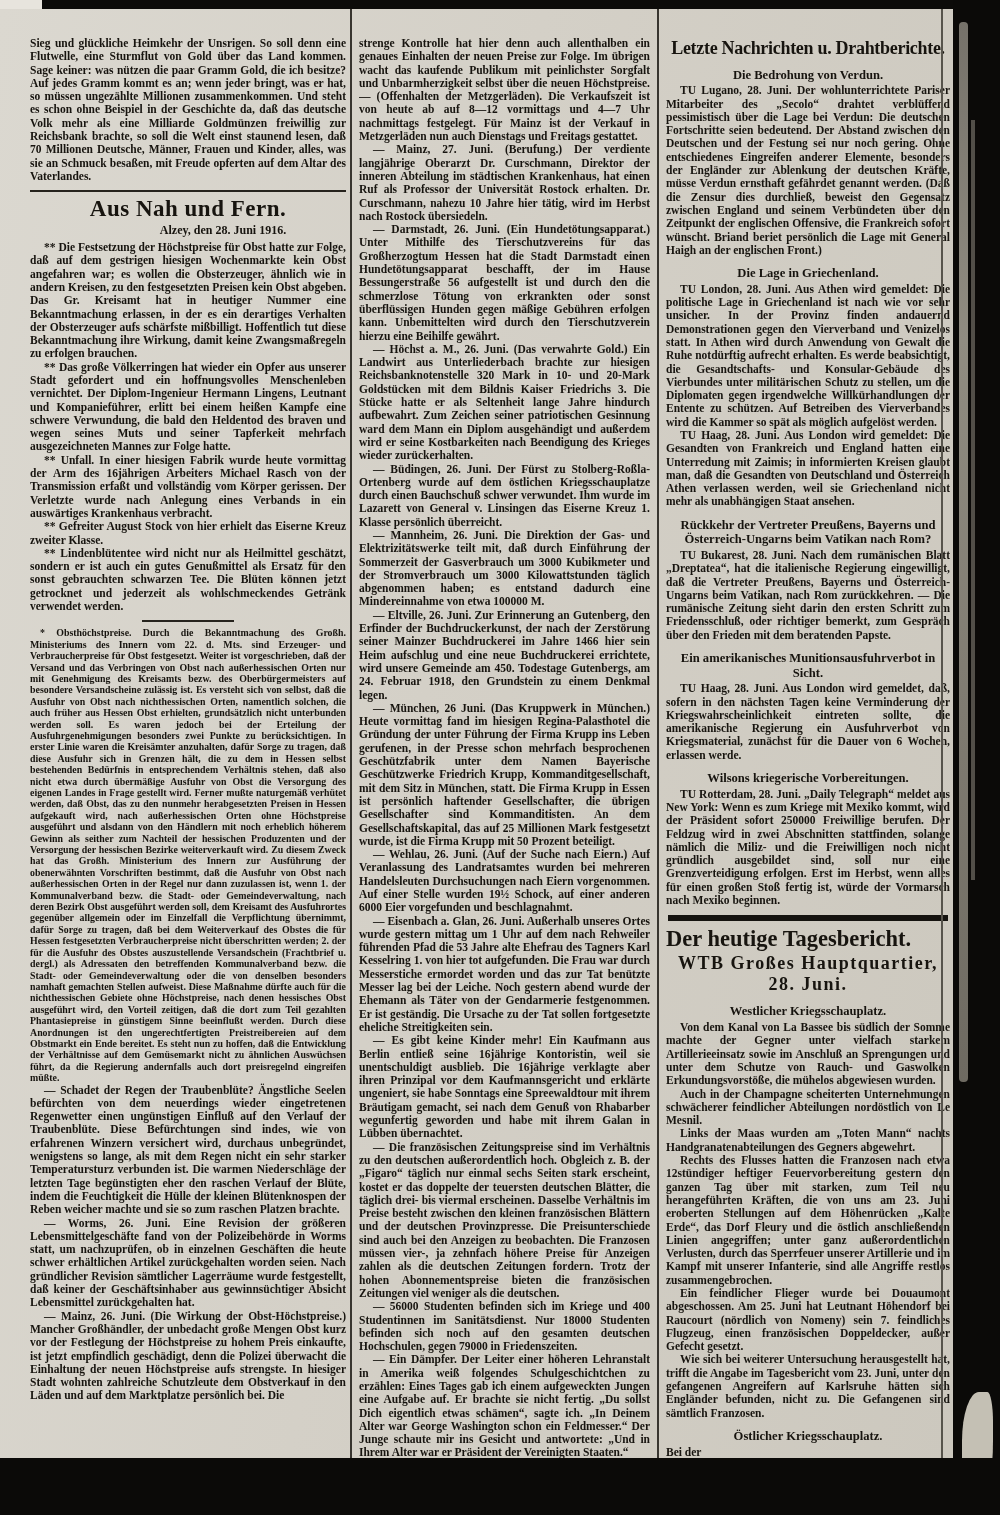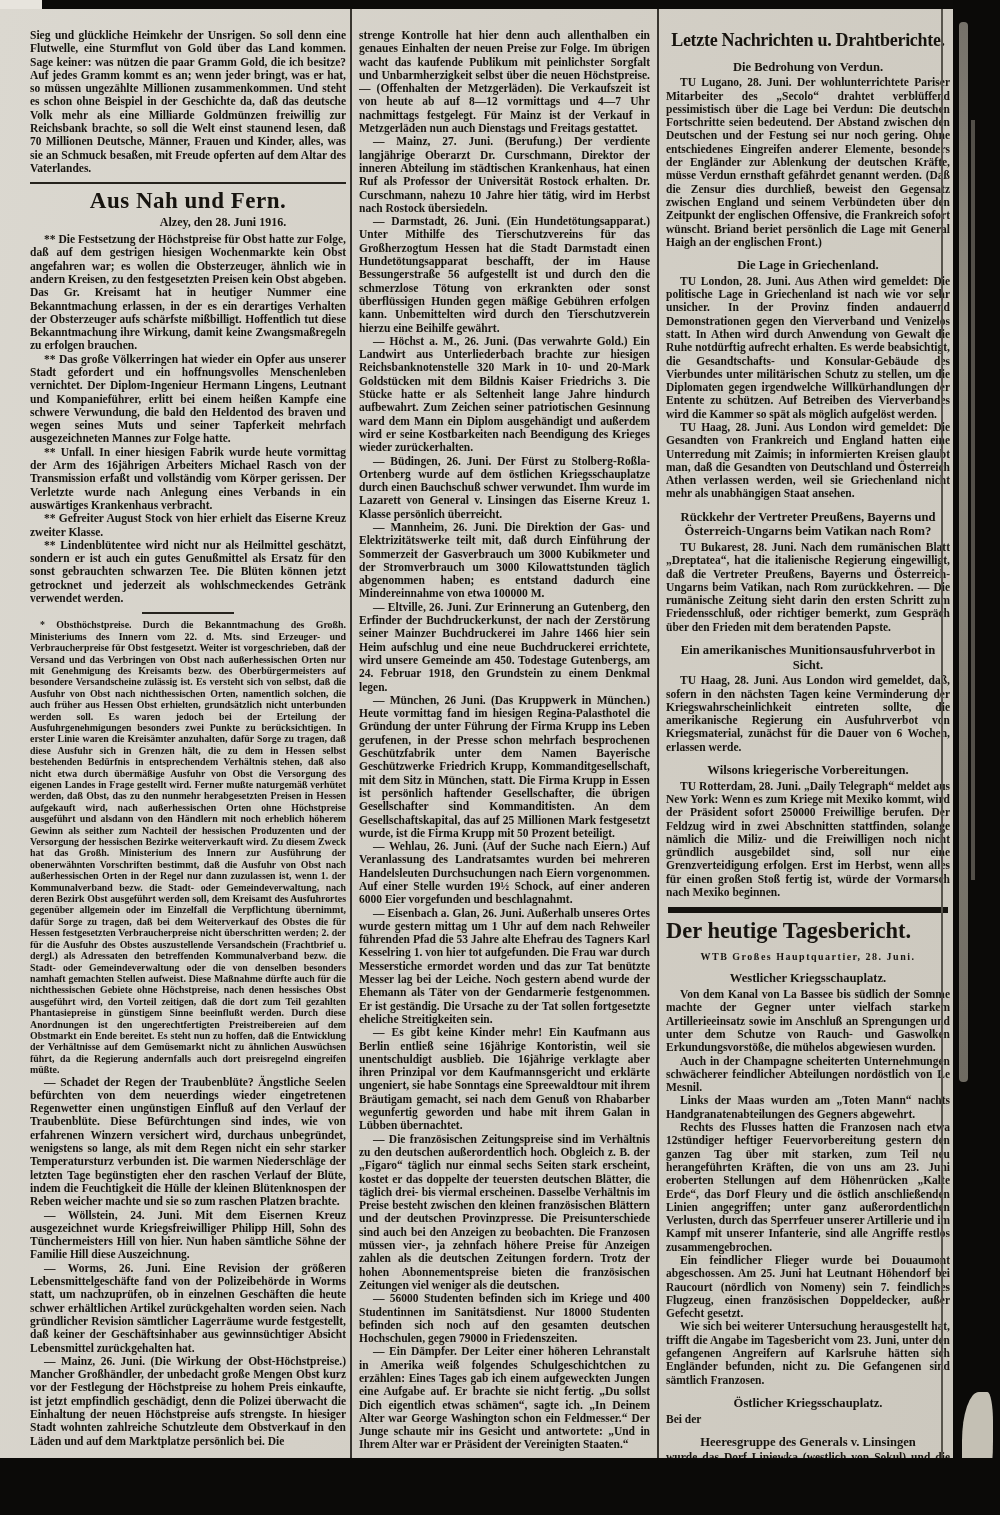--- a/index.html
+++ b/index.html
@@ -12,35 +12,35 @@
   .bottombar{position:absolute;left:0;top:1458px;width:1000px;height:57px;background:#0b0a08;}
   .rightband{position:absolute;left:953px;top:0;width:47px;height:1515px;background:#0b0a08;}
   .edgestrip{position:absolute;left:6px;top:22px;width:9px;height:1060px;
              background:linear-gradient(#76726a,#908c81 30%,#6e6a61);border-radius:4px;}
   .edgestrip2{position:absolute;left:18px;top:120px;width:4px;height:760px;background:#524f48;}
   .curl{position:absolute;left:9px;top:1392px;width:31px;height:108px;background:#c4c0b4;
         border-radius:60% 20% 40% 70%/50% 30% 60% 40%;}
   .vrule{position:absolute;top:9px;height:1449px;width:2px;background:#38352f;}
   .v1{left:350px;}.v2{left:657px;}
   .pagerule{position:absolute;left:941px;top:9px;height:1449px;width:2px;background:#57544c;}
-  .col{position:absolute;top:20px;height:1438px;overflow:hidden;color:#17140f;}
+  .col{position:absolute;top:28px;height:1438px;overflow:hidden;color:#17140f;}
   .col1{left:30px;width:316px;}
   .col2{left:359px;width:291px;}
   .col3{left:666px;width:284px;}
   .it{font-weight:700;}
   .intro,.body,.cont{font-size:11.5px;line-height:13.3px;text-align:justify;hyphens:auto;}
   .body{text-indent:14px;}
   .intro,.cont{text-indent:0;}
   .small{font-size:9.9px;line-height:11.4px;text-align:justify;text-indent:10px;margin-top:3px;hyphens:auto;}
   .h1{font-size:23px;line-height:1.12;text-align:center;margin:4px 0 1px;letter-spacing:.5px;}
   .h2{font-size:22.5px;line-height:1.12;text-align:left;margin:3px 0 2px;}
   .hmed{font-size:18px;line-height:1.15;letter-spacing:-.3px;white-space:nowrap;text-align:center;margin:1px 0 0;}
   .subhead{font-size:12.6px;line-height:14.6px;text-align:center;margin:9px 0 2px;}
   .dateline{font-size:12px;text-align:center;padding-left:70px;margin:1px 0 3px;}
-  .wtb{font-size:10px;text-align:center;letter-spacing:1.5px;margin:8px 0 1px;}
+  .wtb{font-size:18px;text-align:center;letter-spacing:1.5px;margin:2px 0 1px;}
   .rule-full{height:0;border-top:2px solid #26231d;margin:7px 0 2px;}
   .rule-short{width:92px;border-top:2px solid #26231d;margin:7px auto 5px;}
   .rule-thick{height:6px;background:#15130f;margin:8px 2px 5px;}
 </style>
 </head>
 <body>
 
 <div class="topbar"></div>
 <div class="topleft"></div>
 
@@ -51,21 +51,20 @@
       <div class="it h1">Aus Nah und Fern.</div>
       <div class="it dateline">Alzey, den 28. Juni 1916.</div>
       <div class="it body">** Die Festsetzung der Höchstpreise für Obst hatte zur Folge, daß auf dem gestrigen hiesigen Wochenmarkte kein Obst angefahren war; es wollen die Obsterzeuger, ähnlich wie in andern Kreisen, zu den festgesetzten Preisen kein Obst abgeben. Das Gr. Kreisamt hat in heutiger Nummer eine Bekanntmachung erlassen, in der es ein derartiges Verhalten der Obsterzeuger aufs schärfste mißbilligt. Hoffentlich tut diese Bekanntmachung ihre Wirkung, damit keine Zwangsmaßregeln zu erfolgen brauchen.</div>
       <div class="it body">** Das große Völkerringen hat wieder ein Opfer aus unserer Stadt gefordert und ein hoffnungsvolles Menschenleben vernichtet. Der Diplom-Ingenieur Hermann Lingens, Leutnant und Kompanieführer, erlitt bei einem heißen Kampfe eine schwere Verwundung, die bald den Heldentod des braven und wegen seines Muts und seiner Tapferkeit mehrfach ausgezeichneten Mannes zur Folge hatte.</div>
       <div class="it body">** Unfall. In einer hiesigen Fabrik wurde heute vormittag der Arm des 16jährigen Arbeiters Michael Rasch von der Transmission erfaßt und vollständig vom Körper gerissen. Der Verletzte wurde nach Anlegung eines Verbands in ein auswärtiges Krankenhaus verbracht.</div>
       <div class="it body">** Gefreiter August Stock von hier erhielt das Eiserne Kreuz zweiter Klasse.</div>
       <div class="it body">** Lindenblütentee wird nicht nur als Heilmittel geschätzt, sondern er ist auch ein gutes Genußmittel als Ersatz für den sonst gebrauchten schwarzen Tee. Die Blüten können jetzt getrocknet und jederzeit als wohlschmeckendes Getränk verwendet werden.</div>
       <div class="it rule-short"></div>
       <div class="it small">* Obsthöchstpreise. Durch die Bekanntmachung des Großh. Ministeriums des Innern vom 22. d. Mts. sind Erzeuger- und Verbraucherpreise für Obst festgesetzt. Weiter ist vorgeschrieben, daß der Versand und das Verbringen von Obst nach außerhessischen Orten nur mit Genehmigung des Kreisamts bezw. des Oberbürgermeisters auf besondere Versandscheine zulässig ist. Es versteht sich von selbst, daß die Ausfuhr von Obst nach nichthessischen Orten, namentlich solchen, die auch früher aus Hessen Obst erhielten, grundsätzlich nicht unterbunden werden soll. Es waren jedoch bei der Erteilung der Ausfuhrgenehmigungen besonders zwei Punkte zu berücksichtigen. In erster Linie waren die Kreisämter anzuhalten, dafür Sorge zu tragen, daß diese Ausfuhr sich in Grenzen hält, die zu dem in Hessen selbst bestehenden Bedürfnis in entsprechendem Verhältnis stehen, daß also nicht etwa durch übermäßige Ausfuhr von Obst die Versorgung des eigenen Landes in Frage gestellt wird. Ferner mußte naturgemäß verhütet werden, daß Obst, das zu den nunmehr herabgesetzten Preisen in Hessen aufgekauft wird, nach außerhessischen Orten ohne Höchstpreise ausgeführt und alsdann von den Händlern mit noch erheblich höherem Gewinn als seither zum Nachteil der hessischen Produzenten und der Versorgung der hessischen Bezirke weiterverkauft wird. Zu diesem Zweck hat das Großh. Ministerium des Innern zur Ausführung der obenerwähnten Vorschriften bestimmt, daß die Ausfuhr von Obst nach außerhessischen Orten in der Regel nur dann zuzulassen ist, wenn 1. der Kommunalverband bezw. die Stadt- oder Gemeindeverwaltung, nach deren Bezirk Obst ausgeführt werden soll, dem Kreisamt des Ausfuhrortes gegenüber allgemein oder im Einzelfall die Verpflichtung übernimmt, dafür Sorge zu tragen, daß bei dem Weiterverkauf des Obstes die für Hessen festgesetzten Verbraucherpreise nicht überschritten werden; 2. der für die Ausfuhr des Obstes auszustellende Versandschein (Frachtbrief u. dergl.) als Adressaten den betreffenden Kommunalverband bezw. die Stadt- oder Gemeindeverwaltung oder die von denselben besonders namhaft gemachten Stellen aufweist. Diese Maßnahme dürfte auch für die nichthessischen Gebiete ohne Höchstpreise, nach denen hessisches Obst ausgeführt wird, den Vorteil zeitigen, daß die dort zum Teil gezahlten Phantasiepreise in günstigem Sinne beeinflußt werden. Durch diese Anordnungen ist den ungerechtfertigten Preistreibereien auf dem Obstmarkt ein Ende bereitet. Es steht nun zu hoffen, daß die Entwicklung der Verhältnisse auf dem Gemüsemarkt nicht zu ähnlichen Auswüchsen führt, da die Regierung andernfalls auch dort preisregelnd eingreifen müßte.</div>
       <div class="it body">— Schadet der Regen der Traubenblüte? Ängstliche Seelen befürchten von dem neuerdings wieder eingetretenen Regenwetter einen ungünstigen Einfluß auf den Verlauf der Traubenblüte. Diese Befürchtungen sind indes, wie von erfahrenen Winzern versichert wird, durchaus unbegründet, wenigstens so lange, als mit dem Regen nicht ein sehr starker Temperatursturz verbunden ist. Die warmen Niederschläge der letzten Tage begünstigten eher den raschen Verlauf der Blüte, indem die Feuchtigkeit die Hülle der kleinen Blütenknospen der Reben weicher machte und sie so zum raschen Platzen brachte.</div>
-      <div class="it body">— Wöllstein, 24. Juni. Mit dem Eisernen Kreuz ausgezeichnet wurde Kriegsfreiwilliger Philipp Hill, Sohn des Tünchermeisters Hill von hier. Nun haben sämtliche Söhne der Familie Hill diese Auszeichnung.</div>
       <div class="it body">— Worms, 26. Juni. Eine Revision der größeren Lebensmittelgeschäfte fand von der Polizeibehörde in Worms statt, um nachzuprüfen, ob in einzelnen Geschäften die heute schwer erhältlichen Artikel zurückgehalten worden seien. Nach gründlicher Revision sämtlicher Lagerräume wurde festgestellt, daß keiner der Geschäftsinhaber aus gewinnsüchtiger Absicht Lebensmittel zurückgehalten hat.</div>
       <div class="it body">— Mainz, 26. Juni. (Die Wirkung der Obst-Höchstpreise.) Mancher Großhändler, der unbedacht große Mengen Obst kurz vor der Festlegung der Höchstpreise zu hohem Preis einkaufte, ist jetzt empfindlich geschädigt, denn die Polizei überwacht die Einhaltung der neuen Höchstpreise aufs strengste. In hiesiger Stadt wohnten zahlreiche Schutzleute dem Obstverkauf in den Läden und auf dem Marktplatze persönlich bei. Die</div>
     </div>
   <div class="col col2">
       <div class="it intro">strenge Kontrolle hat hier denn auch allenthalben ein genaues Einhalten der neuen Preise zur Folge. Im übrigen wacht das kaufende Publikum mit peinlichster Sorgfalt und Unbarmherzigkeit selbst über die neuen Höchstpreise. — (Offenhalten der Metzgerläden). Die Verkaufszeit ist von heute ab auf 8—12 vormittags und 4—7 Uhr nachmittags festgelegt. Für Mainz ist der Verkauf in Metzgerläden nun auch Dienstags und Freitags gestattet.</div>
       <div class="it body">— Mainz, 27. Juni. (Berufung.) Der verdiente langjährige Oberarzt Dr. Curschmann, Direktor der inneren Abteilung im städtischen Krankenhaus, hat einen Ruf als Professor der Universität Rostock erhalten. Dr. Curschmann, nahezu 10 Jahre hier tätig, wird im Herbst nach Rostock übersiedeln.</div>
       <div class="it body">— Darmstadt, 26. Juni. (Ein Hundetötungsapparat.) Unter Mithilfe des Tierschutzvereins für das Großherzogtum Hessen hat die Stadt Darmstadt einen Hundetötungsapparat beschafft, der im Hause Bessungerstraße 56 aufgestellt ist und durch den die schmerzlose Tötung von erkrankten oder sonst überflüssigen Hunden gegen mäßige Gebühren erfolgen kann. Unbemittelten wird durch den Tierschutzverein hierzu eine Beihilfe gewährt.</div>
       <div class="it body">— Höchst a. M., 26. Juni. (Das verwahrte Gold.) Ein Landwirt aus Unterliederbach brachte zur hiesigen Reichsbanknotenstelle 320 Mark in 10- und 20-Mark Goldstücken mit dem Bildnis Kaiser Friedrichs 3. Die Stücke hatte er als Seltenheit lange Jahre hindurch aufbewahrt. Zum Zeichen seiner patriotischen Gesinnung ward dem Mann ein Diplom ausgehändigt und außerdem wird er seine Kostbarkeiten nach Beendigung des Krieges wieder zurückerhalten.</div>
       <div class="it body">— Büdingen, 26. Juni. Der Fürst zu Stolberg-Roßla-Ortenberg wurde auf dem östlichen Kriegsschauplatze durch einen Bauchschuß schwer verwundet. Ihm wurde im Lazarett von General v. Linsingen das Eiserne Kreuz 1. Klasse persönlich überreicht.</div>
       <div class="it body">— Mannheim, 26. Juni. Die Direktion der Gas- und Elektrizitätswerke teilt mit, daß durch Einführung der Sommerzeit der Gasverbrauch um 3000 Kubikmeter und der Stromverbrauch um 3000 Kilowattstunden täglich abgenommen haben; es entstand dadurch eine Mindereinnahme von etwa 100000 M.</div>

